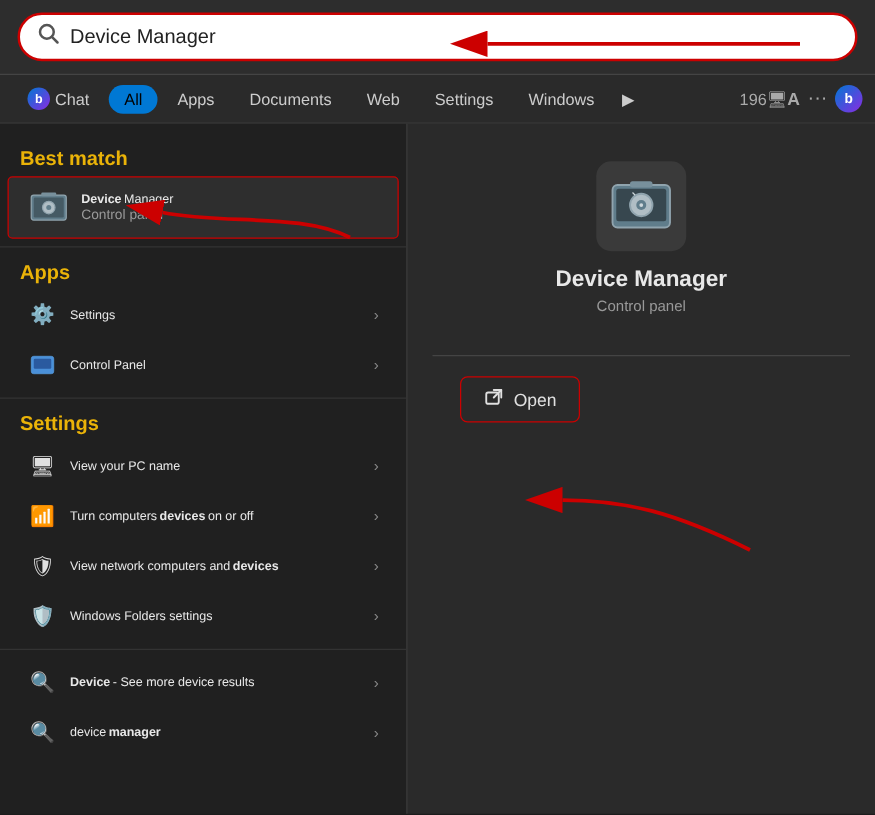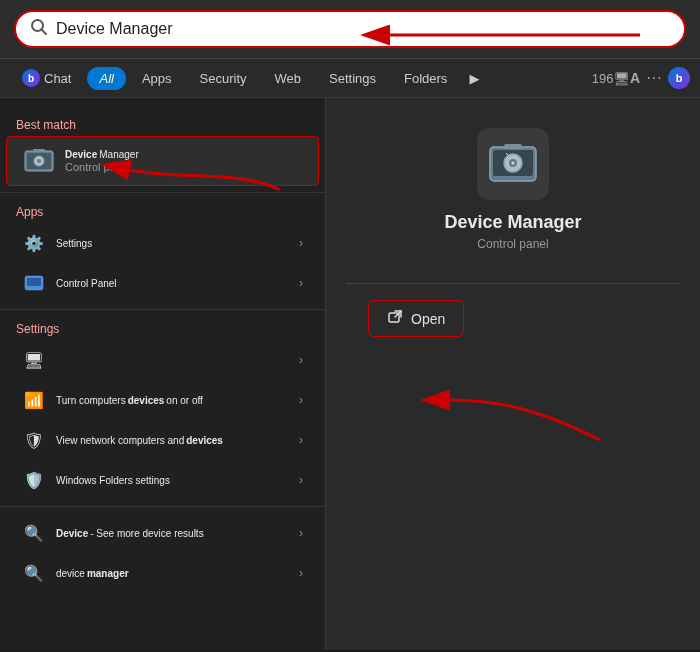--- a/index.html
+++ b/index.html
@@ -54,22 +54,21 @@
     .tab {
       padding: 4px 12px;
       border-radius: 14px;
       font-size: 13px;
       cursor: pointer;
       color: #ccc;
       white-space: nowrap;
     }
     .tab.active {
       background: #0078d4;
-      color: #fef9c3;
-      font-style: italic;
+      color: #000000;
     }
     .tab.copilot {
       display: flex;
       align-items: center;
       gap: 4px;
       color: #ccc;
     }
     .tab-more {
       color: #aaa;
       font-size: 16px;
@@ -94,24 +93,24 @@
     
     .left-panel {
       width: 325px;
       background: #202020;
       padding: 14px 0;
       overflow-y: auto;
       flex-shrink: 0;
     }
 
     .section-label {
-      font-size: 12px;
-      color: #fca5a5;
+      font-size: 16px;
+      color: #eab308;
       padding: 6px 16px 4px;
-      font-weight: 400;
+      font-weight: 700;
       text-transform: none;
     }
 
     .result-item {
       display: flex;
       align-items: center;
       padding: 8px 16px;
       cursor: pointer;
       position: relative;
       border-radius: 4px;
@@ -264,30 +263,30 @@
     <span style="width:18px;height:18px;background:linear-gradient(135deg,#0078d4,#8a2be2);border-radius:50%;display:inline-flex;align-items:center;justify-content:center;color:#fff;font-size:10px;font-weight:bold;">b</span>
     <span>Chat</span>
   </div>
   <div class="tab active">
     <span>All</span>
   </div>
   <div class="tab">
     <span>Apps</span>
   </div>
   <div class="tab">
-    <span>Security</span>
+    <span>Documents</span>
   </div>
   <div class="tab">
     <span>Web</span>
   </div>
   <div class="tab">
     <span>Settings</span>
   </div>
   <div class="tab">
-    <span>Folders</span>
+    <span>Windows</span>
   </div>
 
   <div class="tab" style="padding:4px 6px;">▶</div>
 
   <div class="tab-count">
     <span>196</span>
     <span>🖥</span>
     <span style="font-size:14px;font-weight:bold;">A</span>
     <span class="tab-more">···</span>
     <span style="width:22px;height:22px;background:linear-gradient(135deg,#0078d4,#8a2be2);border-radius:50%;display:inline-flex;align-items:center;justify-content:center;color:#fff;font-size:11px;font-weight:bold;">b</span>
@@ -343,20 +342,23 @@
       </div>
       <span class="chevron">›</span>
     </div>
 
     <div class="divider"></div>
 
     <div class="section-label">Settings</div>
 
     <div class="result-item">
       <div class="item-icon small">🖥</div>
+      <div class="item-text">
+        <div class="item-title">View your PC name</div>
+      </div>
       <span class="chevron">›</span>
     </div>
 
     <div class="result-item">
       <div class="item-icon small">📶</div>
       <div class="item-text">
         <div class="item-title">
           <span>Turn computers </span>
             <span class="bold">devices</span>
             <span> on or off</span>

